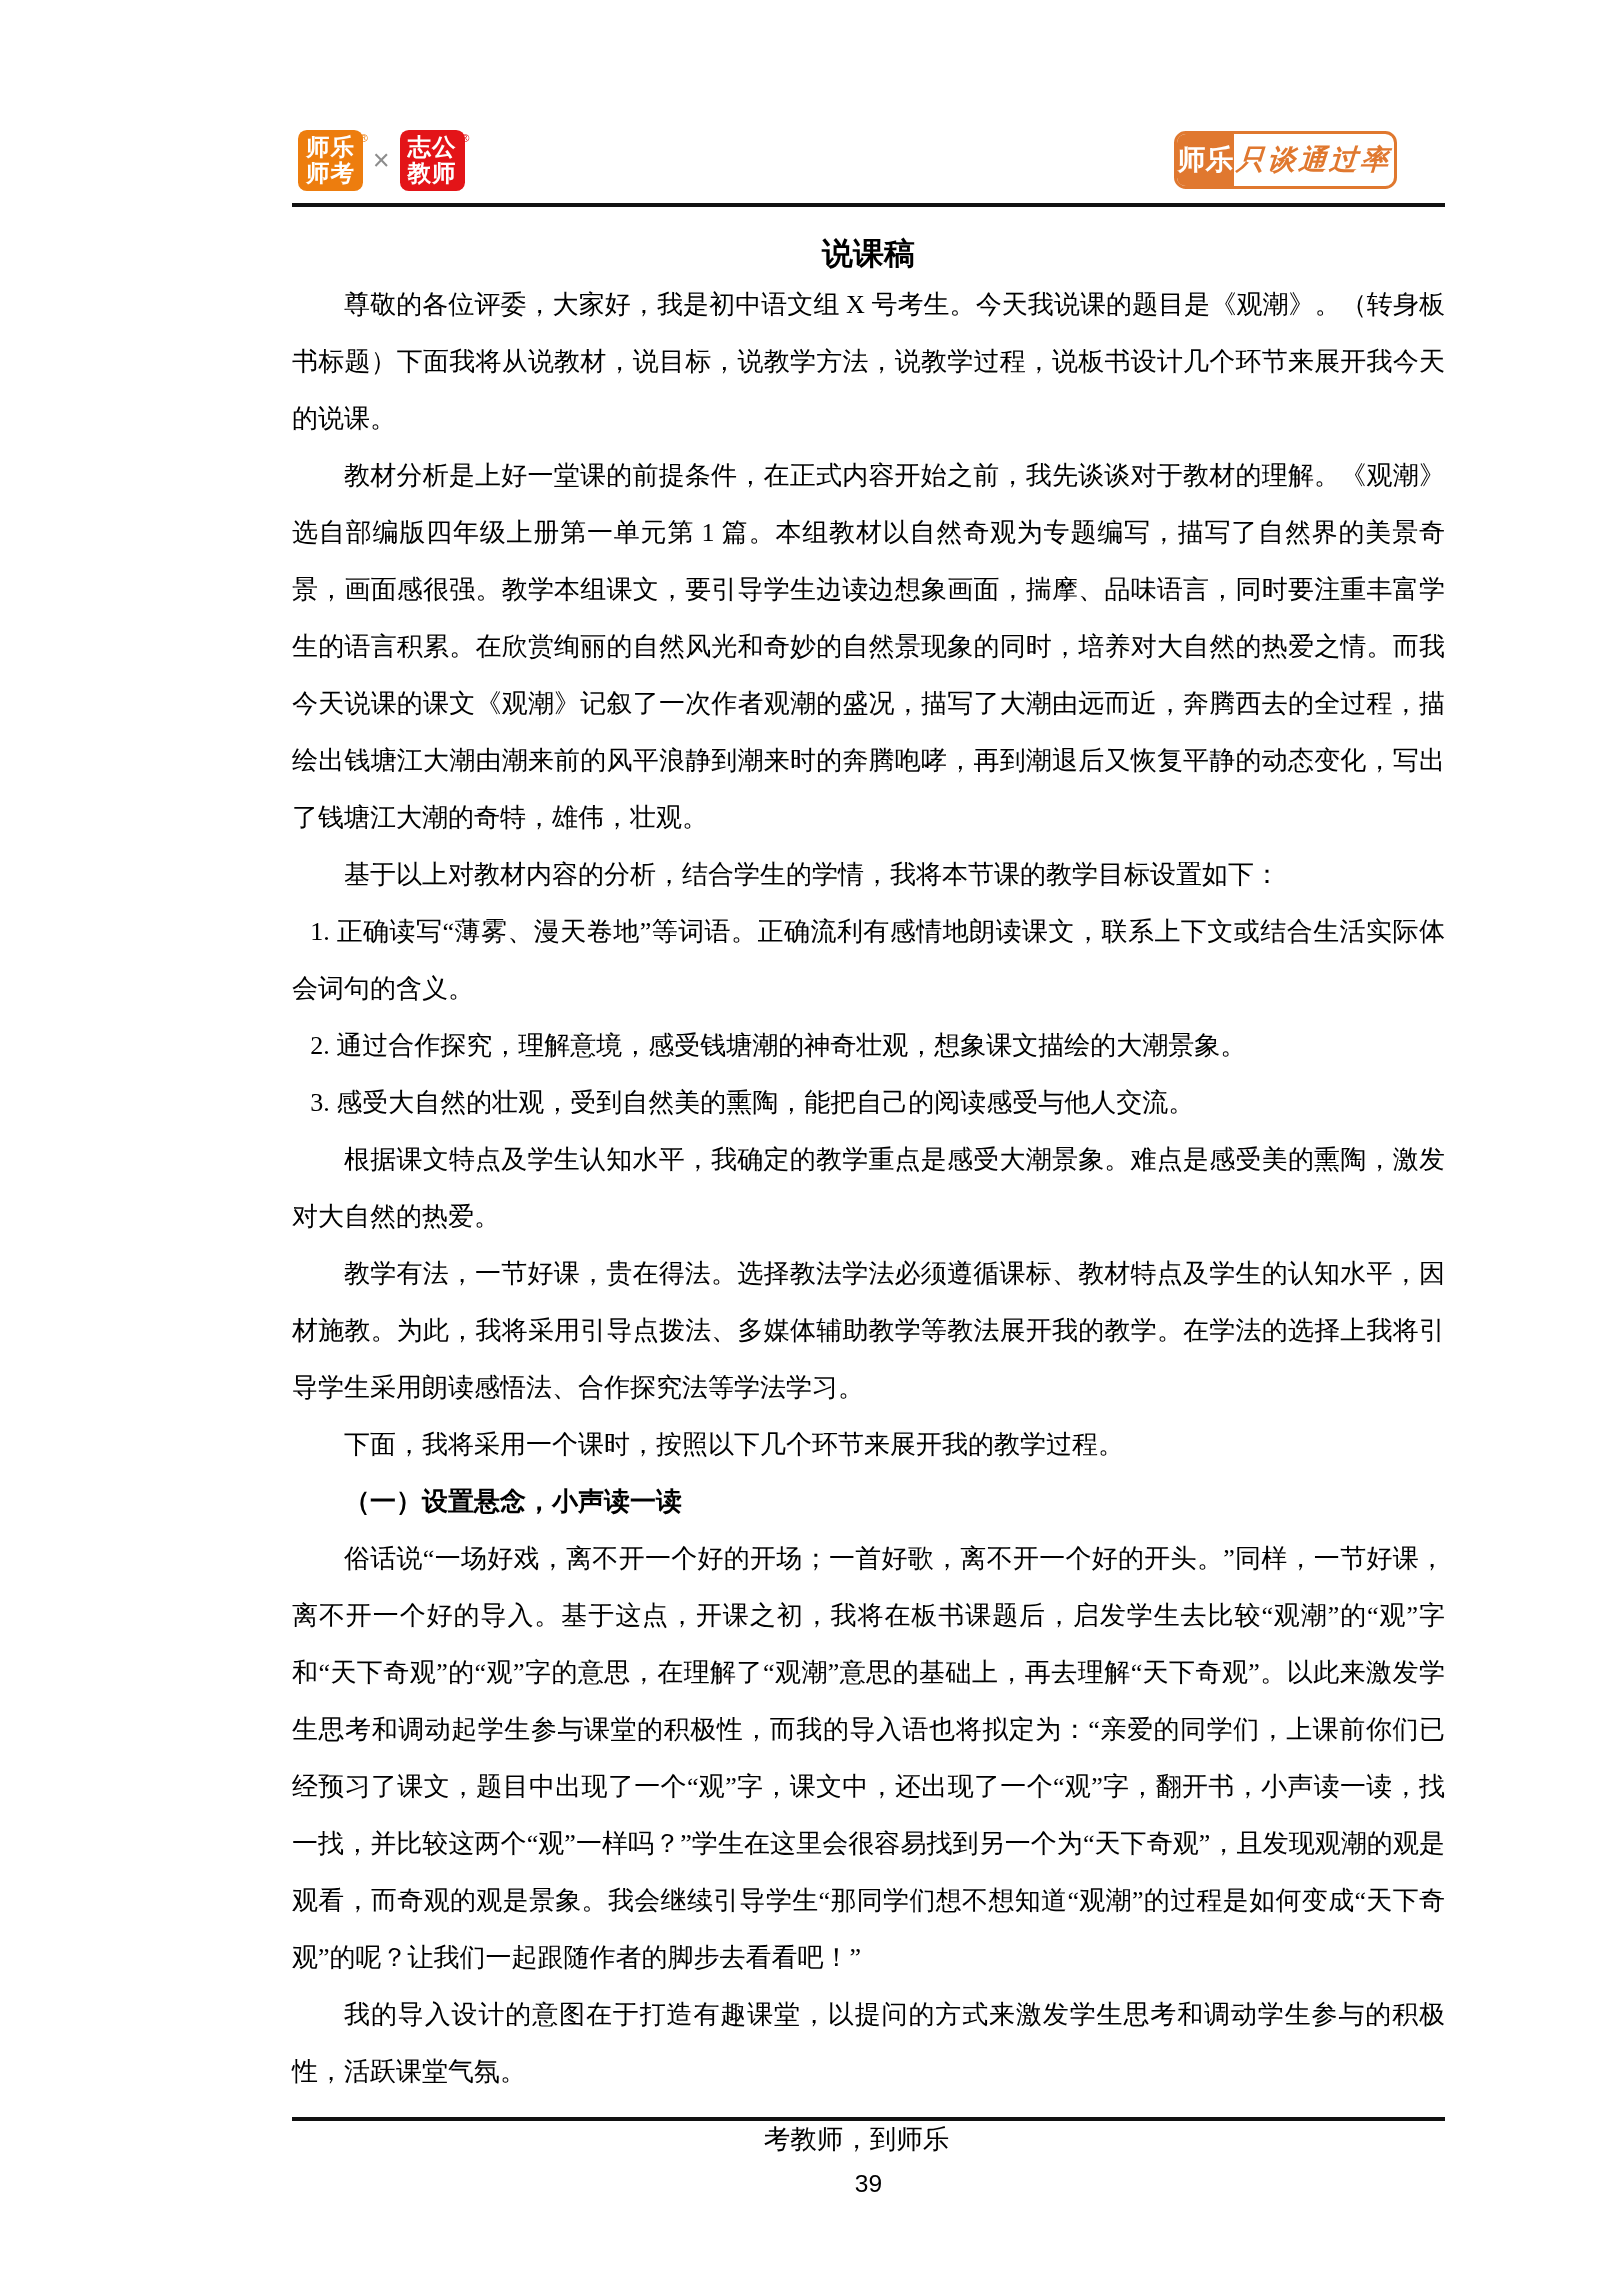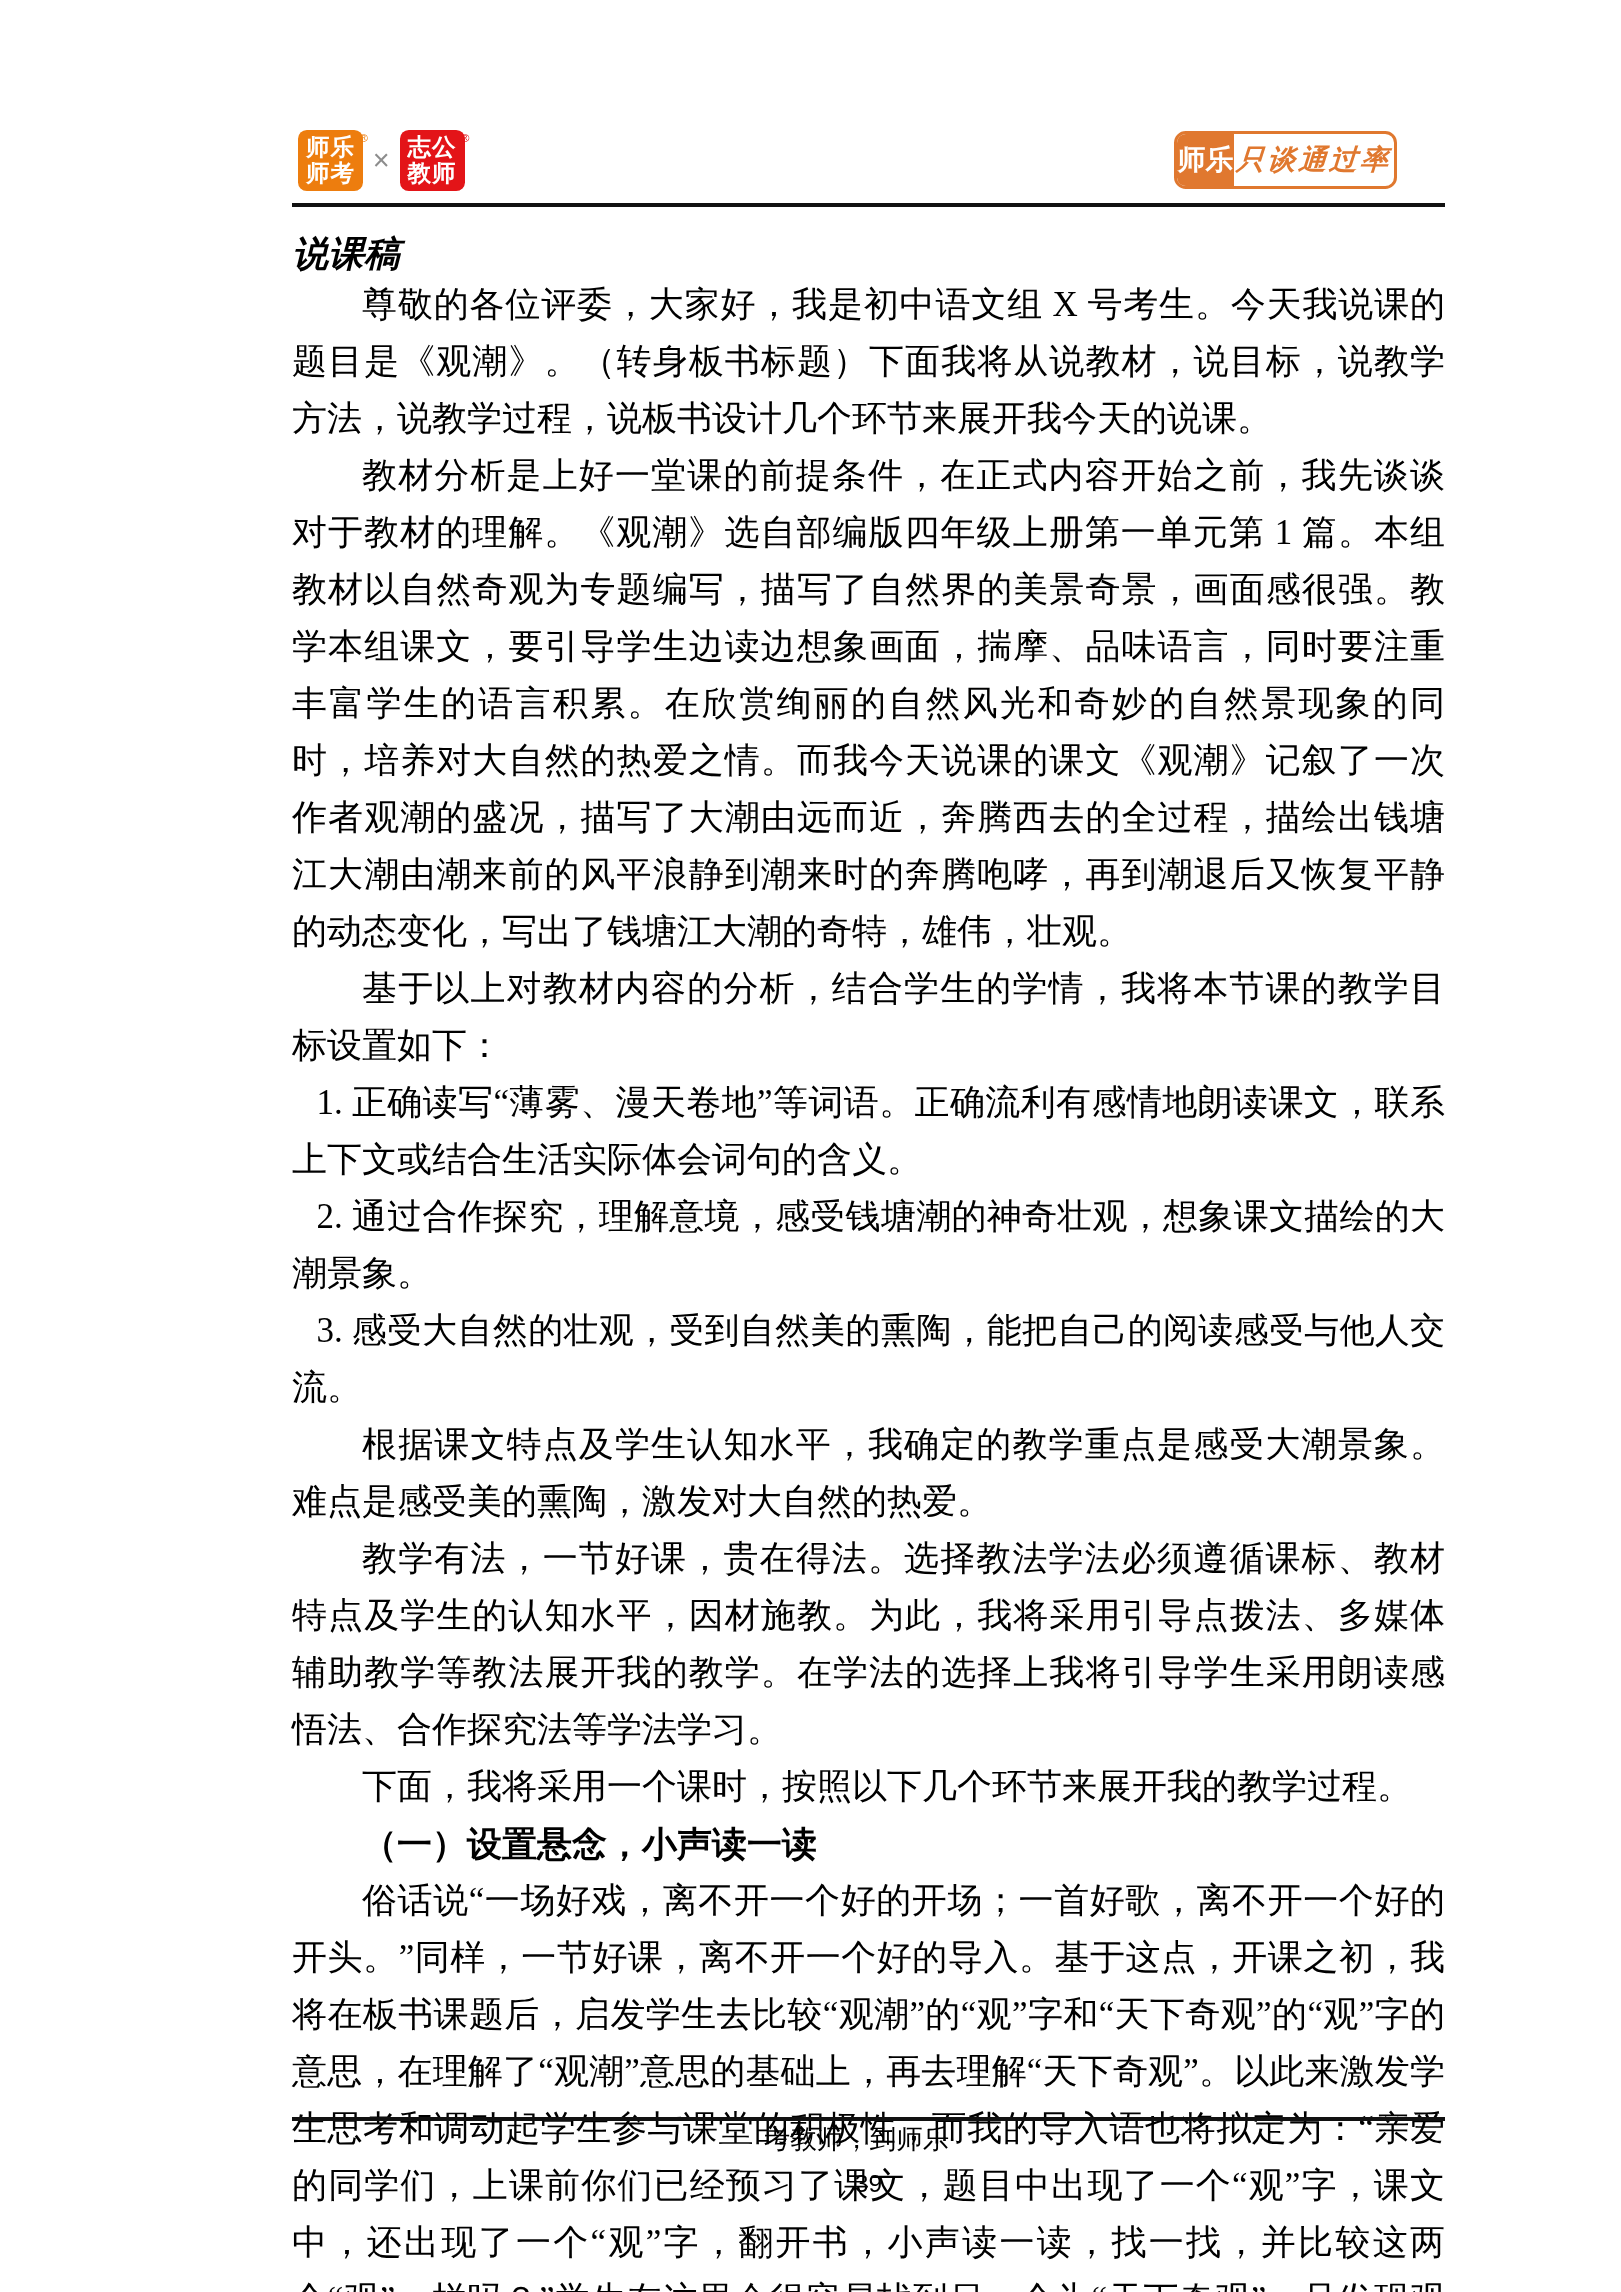--- a/index.html
+++ b/index.html
@@ -108,31 +108,30 @@
 
   
   .doc {
     position: absolute;
     left: 245px;
     top: 231px;
     width: 1153px;
   }
   .doc-title {
     margin: 0 0 0 0;
-    text-align: left;
-    font-family: "Liberation Sans", "DejaVu Sans", sans-serif;
-    font-weight: bold;
-    font-size: 36px;
+    text-align: center;
+    font-family: "Liberation Sans", "DejaVu Sans", sans-serif;
+    font-weight: bold;
+    font-size: 31px;
     line-height: 45px;
     color: #000000;
-    font-style: italic;
   }
   .doc p {
     margin: 0;
-    font-size: 35px;
+    font-size: 26px;
     line-height: 57px;
     text-align: justify;
     word-break: break-all;
   }
   .para    { text-indent: 2em; }
   .list    { text-indent: 0.7em; }
   .heading {
     text-indent: 2em;
     font-family: "Liberation Sans", "DejaVu Sans", sans-serif;
     font-weight: bold;

